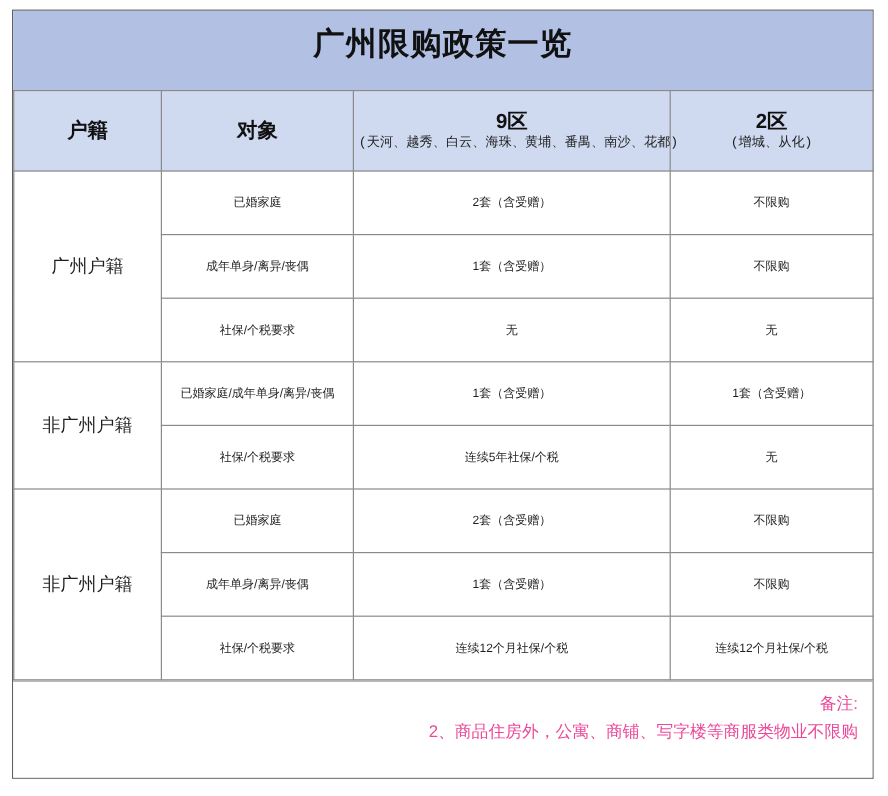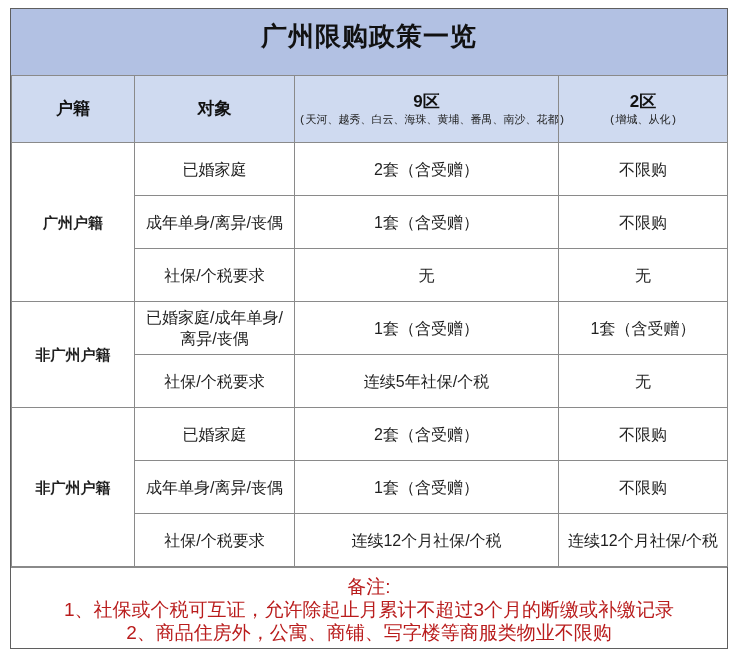--- a/index.html
+++ b/index.html
@@ -34,30 +34,30 @@
   th, td {
     border: 1px solid #8a8a8a;
     text-align: center; vertical-align: middle;
     padding: 2px 4px;
   }
   thead tr { height: 67px; background: #cfdaf0; }
   th { font-weight: bold; }
   .h-main { font-size: 17px; font-weight: bold; color: #111; line-height: 22px; }
   .h-sub { font-size: 11px; font-weight: normal; color: #222; line-height: 15px; white-space: nowrap; font-family: Liberation Mono, monospace; }
   tbody tr { height: 53px; background: #ffffff; }
-  tbody td { font-size: 16px; color: #1f1f1f; line-height: 21px; }
-  td.group-cell { font-size: 15px; font-weight: bold; }
+  tbody td { font-size: 10px; color: #1f1f1f; line-height: 21px; }
+  td.group-cell { font-size: 15px; }
   
   .notes {
     border-top: 1px solid #8a8a8a;
     padding: 7px 12px 8px 12px;
     height: 81px;
     background: #ffffff;
   }
-  .notes div { font-size: 19px; line-height: 23px; color: #b91c1c; text-align: center; }
+  .notes div { font-size: 14px; line-height: 23px; color: #ec4899; text-align: right; }
   .notes .notes-title { font-weight: normal; }
 </style>
 </head>
 <body>
 
 <div class="page">
   <div class="sheet">
 
     <div class="titlebar">
       <div class="title">广州限购政策一览</div>
@@ -133,18 +133,17 @@
         <tr>
           <td>社保/个税要求</td>
           <td>连续12个月社保/个税</td>
           <td>连续12个月社保/个税</td>
         </tr>
       </tbody>
     </table>
 
     <div class="notes">
       <div class="notes-title">备注:</div>
-      <div>1、社保或个税可互证，允许除起止月累计不超过3个月的断缴或补缴记录</div>
       <div>2、商品住房外，公寓、商铺、写字楼等商服类物业不限购</div>
     </div>
 
   </div>
 </div>
 
 </body></html>

